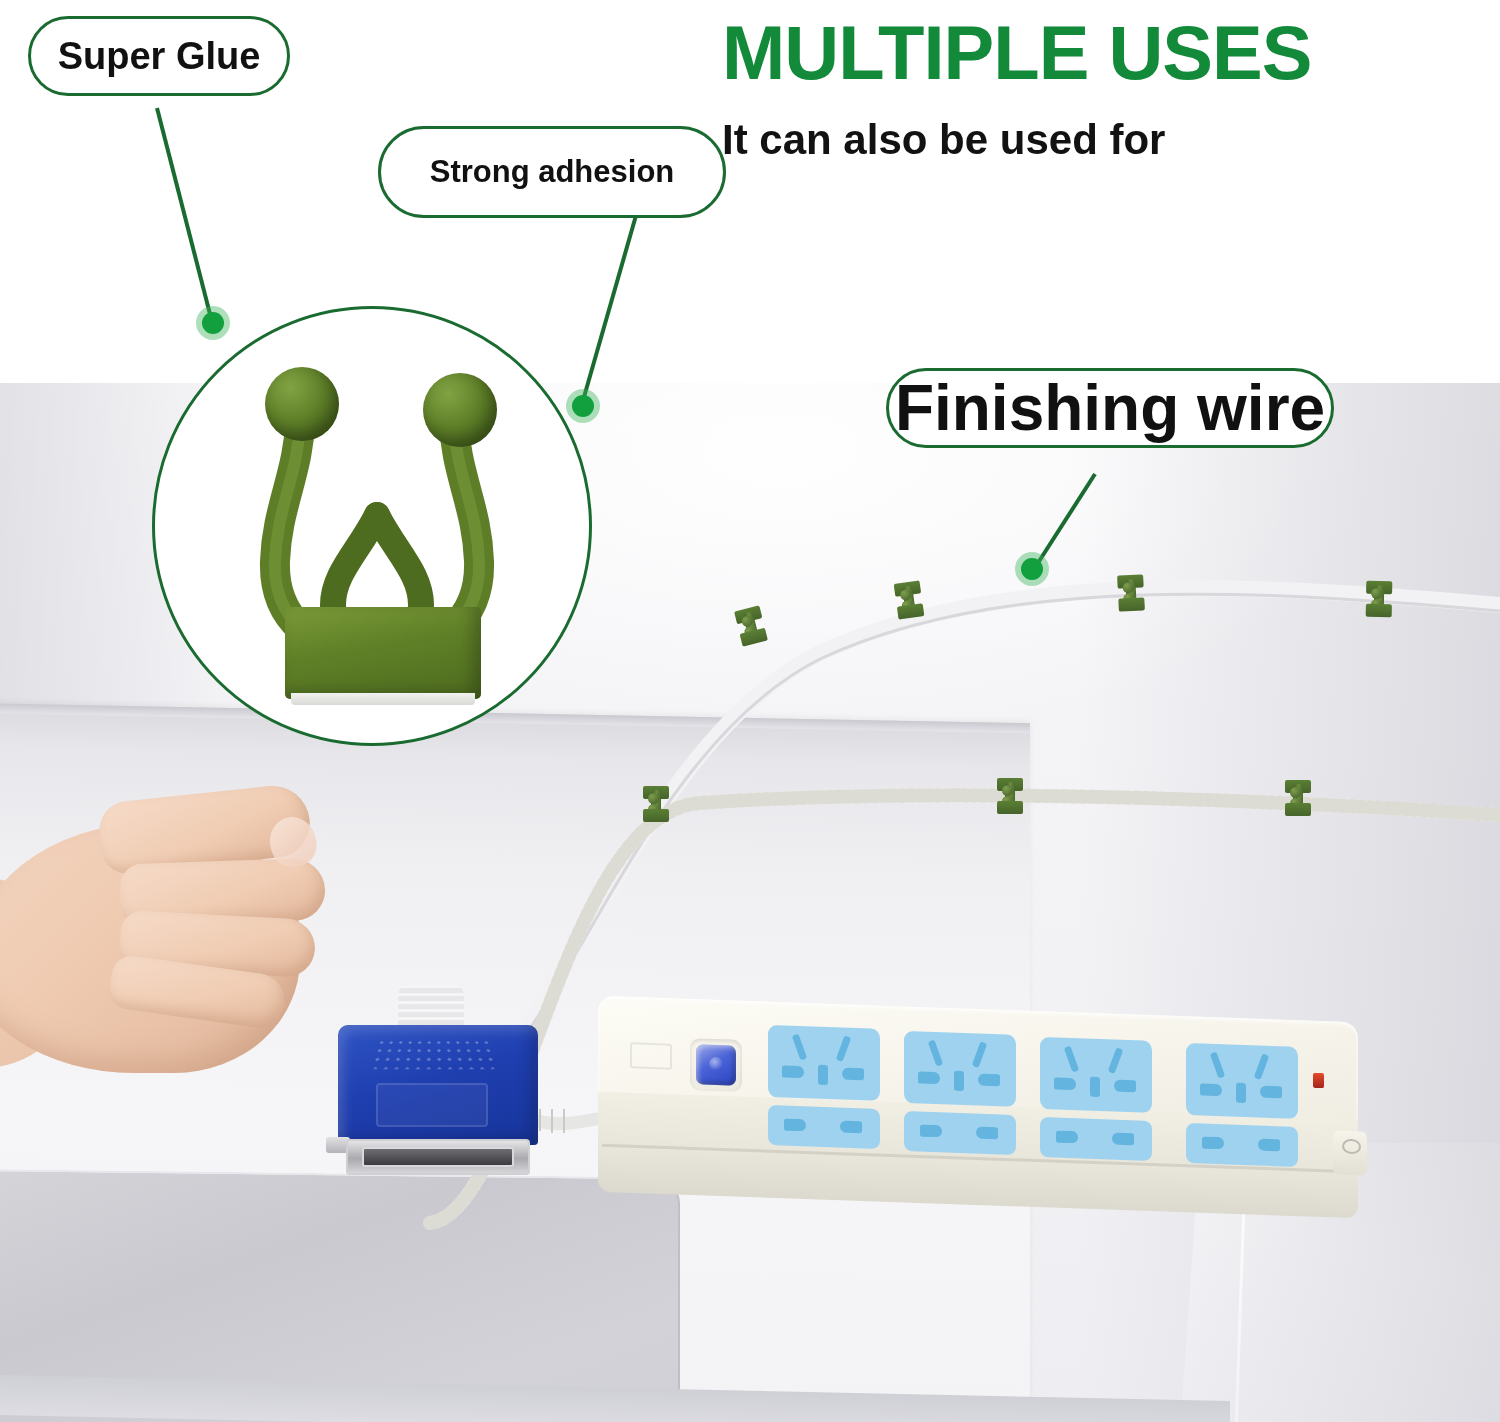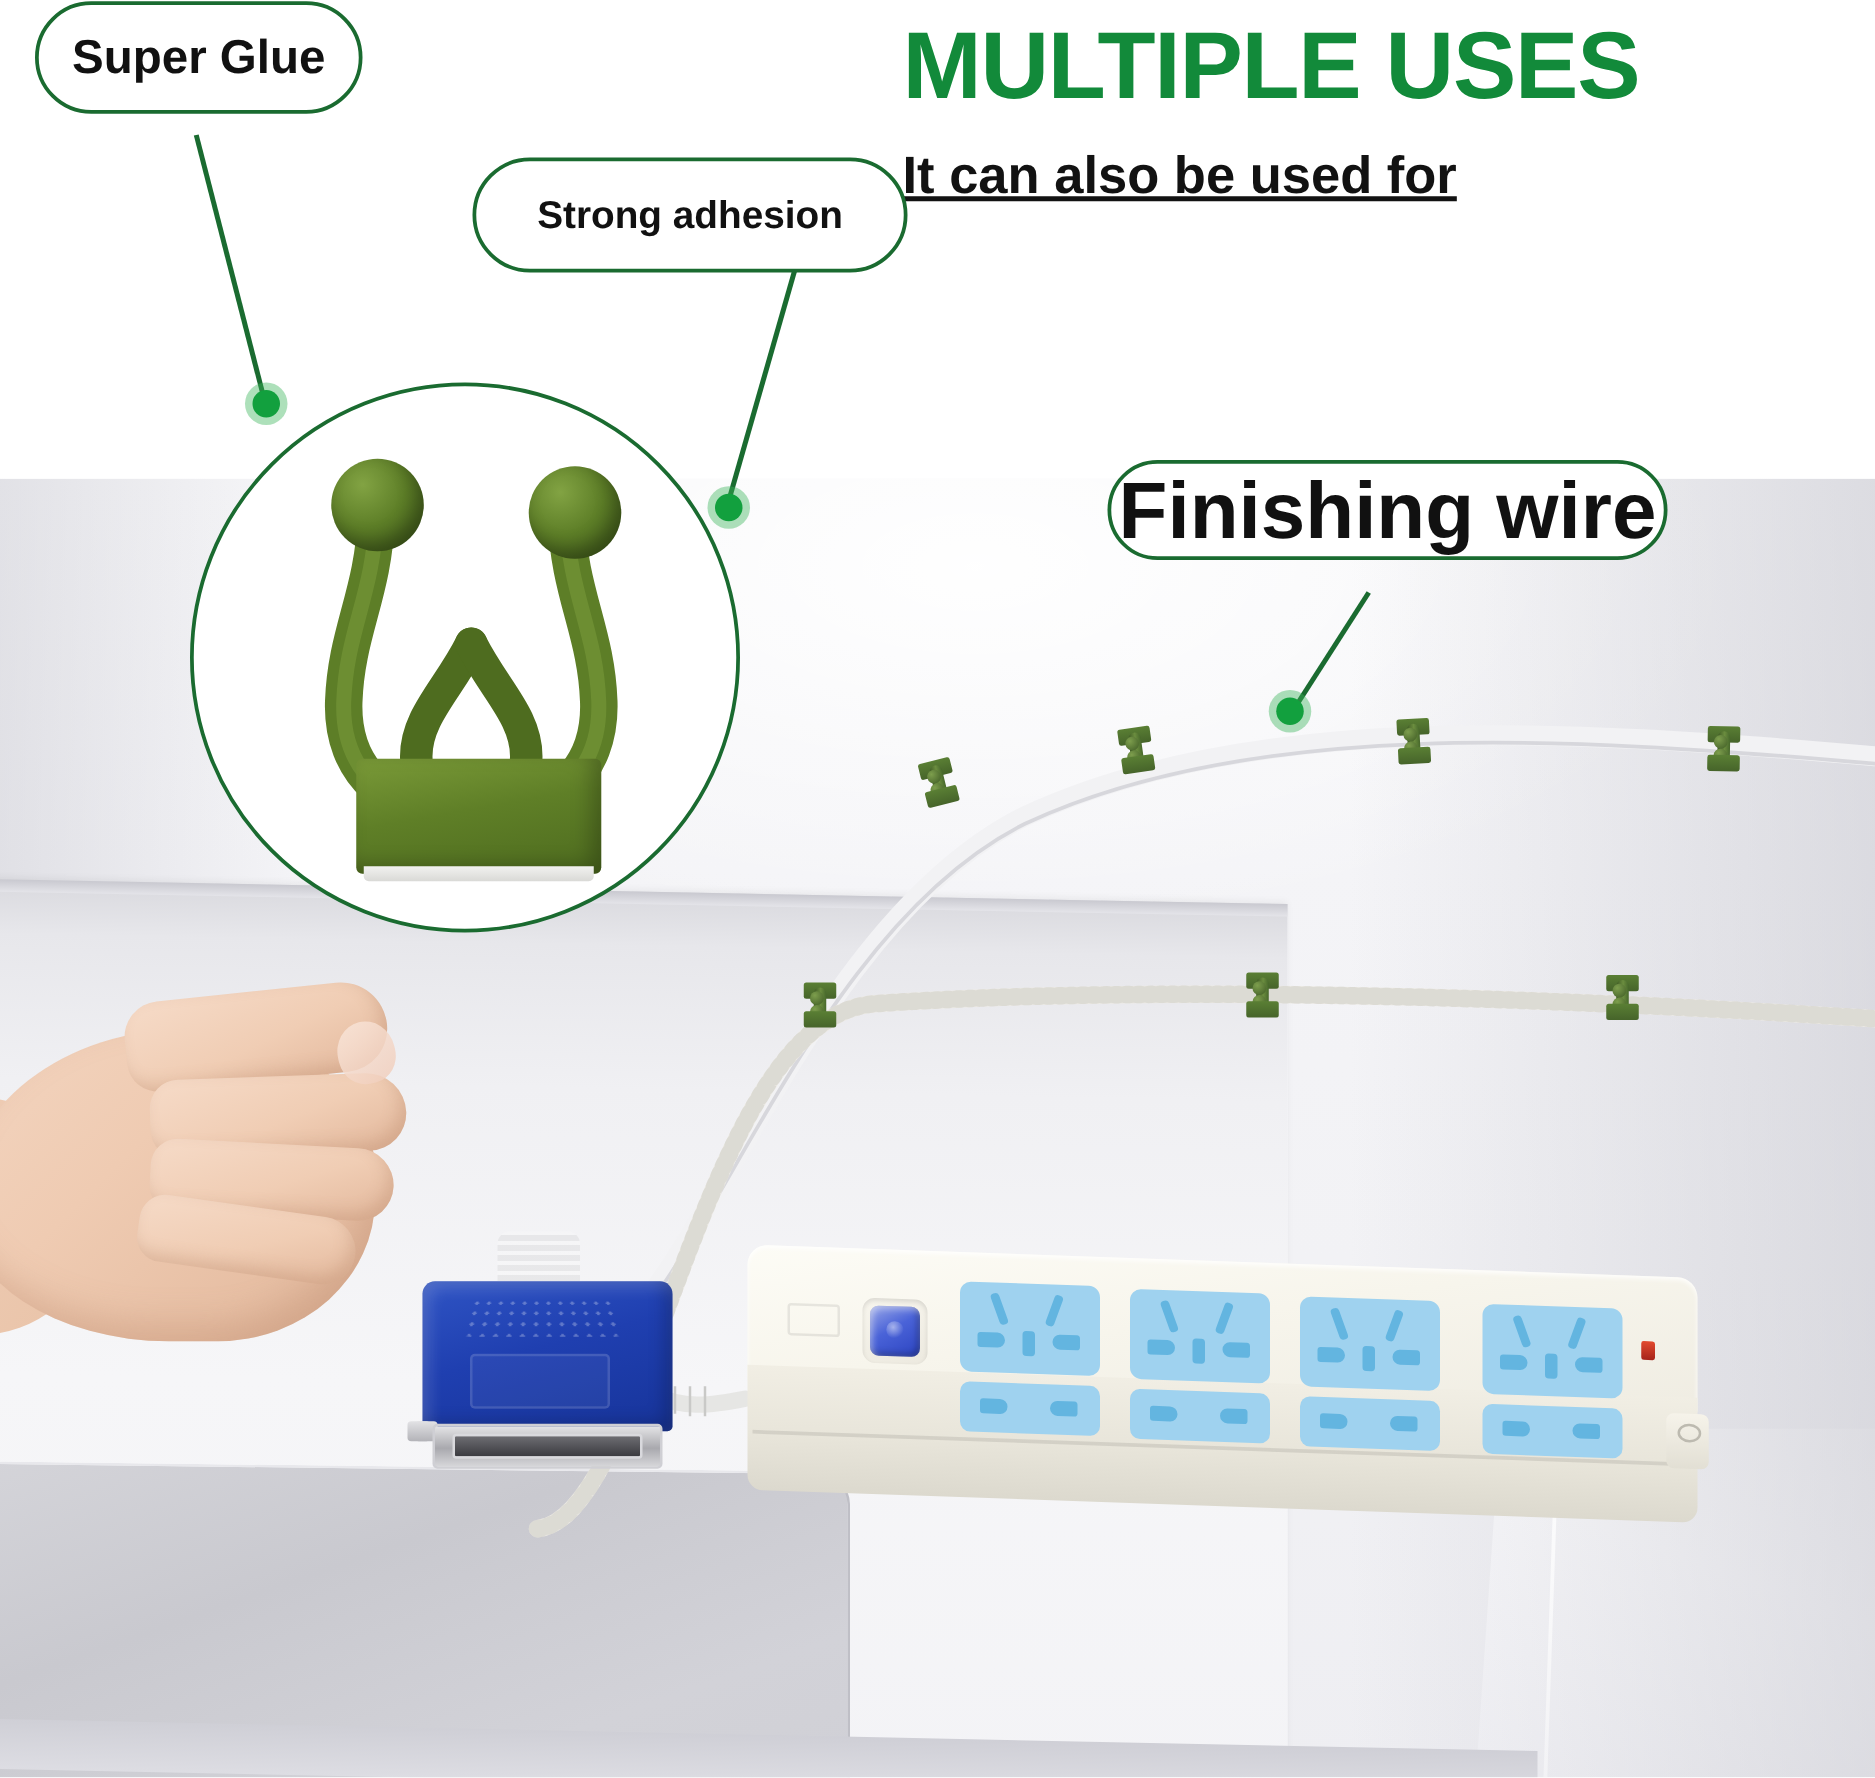--- a/index.html
+++ b/index.html
@@ -275,21 +275,21 @@
     position: absolute;
     background: #ffffff;
     border: 3px solid #1a6b30;
     border-radius: 46px;
     display: flex; align-items: center; justify-content: center;
     color: #111111;
     font-weight: bold;
     white-space: nowrap;
     z-index: 20;
   }
-  #bubble-super-glue { left: 28px; top: 1px; width: 262px; height: 90px; font-size: 38px; }
+  #bubble-super-glue { left: 28px; top: 16px; width: 262px; height: 80px; font-size: 38px; }
   #bubble-strong-adhesion { left: 378px; top: 126px; width: 348px; height: 92px; font-size: 31px; }
   #bubble-finishing-wire { left: 886px; top: 368px; width: 448px; height: 80px; font-size: 64px; }
 
   svg.leaders { position: absolute; left: 0; top: 0; width: 1500px; height: 1422px; z-index: 19; overflow: visible; }
 
   
   .magnifier {
     position: absolute;
     left: 152px; top: 306px; width: 440px; height: 440px;
     border: 3px solid #1a6b30;
@@ -344,21 +344,20 @@
     font-weight: bold;
     letter-spacing: -1px;
     line-height: 1.02;
   }
   .headline p {
     color: #121212;
     font-size: 42px;
     font-weight: bold;
     line-height: 1.26;
     margin-top: 22px;
-    text-decoration: underline;
   }
 </style>
 </head>
 <body>
 
 <div id="stage">
 
   <div class="photo">
 
     <div class="wall-light"></div>

